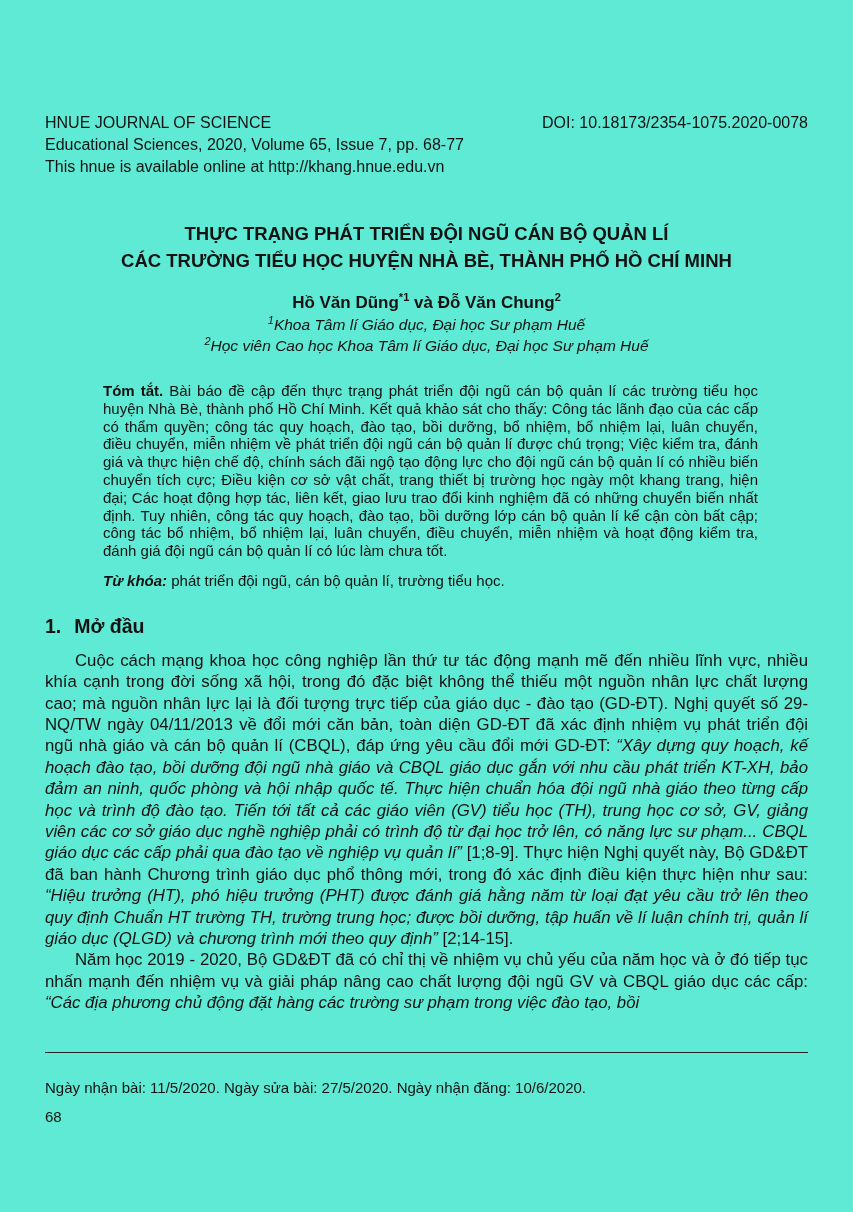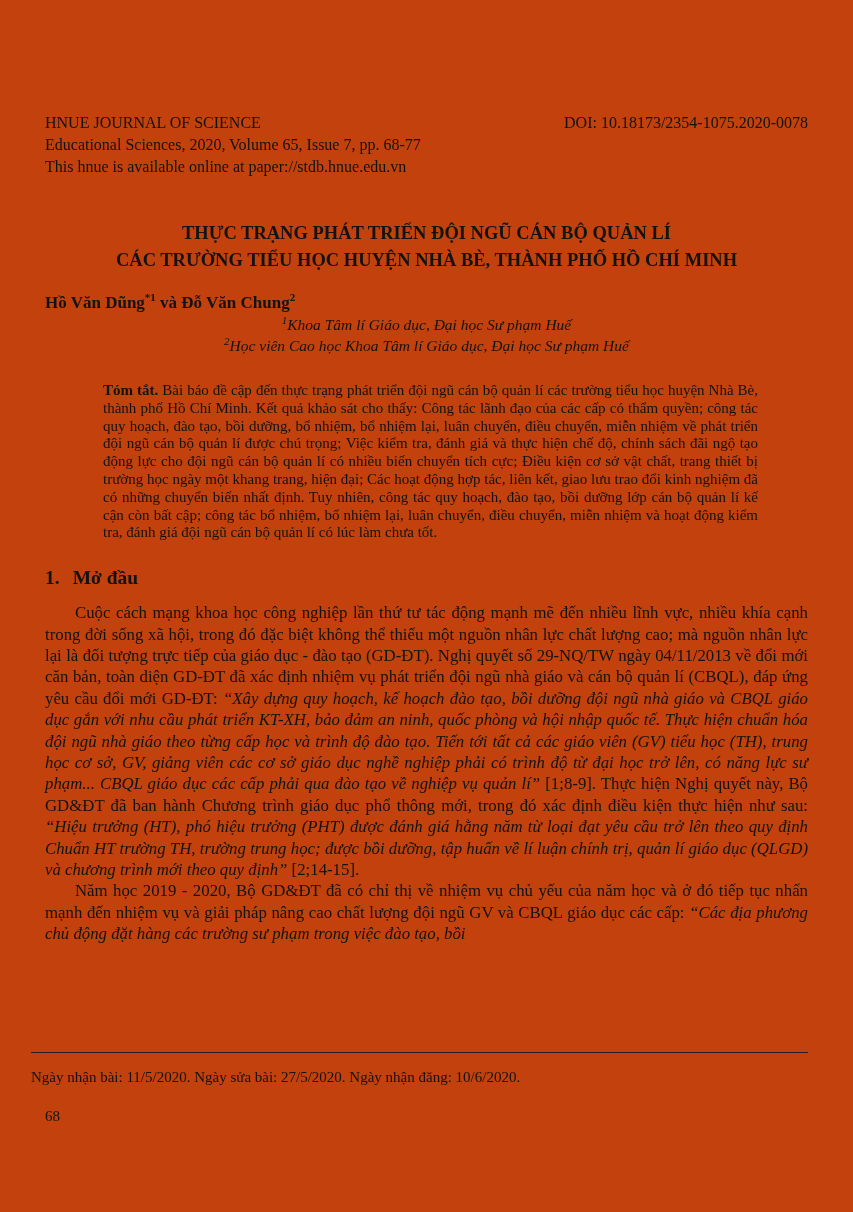--- a/index.html
+++ b/index.html
@@ -1,83 +1,84 @@
 <!DOCTYPE html>
 <html><head>
 <meta charset="utf-8">
 <style>
   html, body { margin: 0; padding: 0; background: #e8e8e8; }
   .page {
     position: relative;
     width: 853px;
     height: 1212px;
     margin: 0 auto;
-    background: #c2410c;
+    background: #5eead4;
     box-sizing: border-box;
     padding: 112px 45px 0 45px;
     overflow: hidden;
-    font-family: Liberation Serif, serif;
+    font-family: Liberation Sans, sans-serif;
     color: #131313;
   }
   
   .jheader { font-size: 16px; line-height: 22px; }
   .hrow { display: flex; justify-content: space-between; }
   .url { color: #131313; text-decoration: none; }
   
   .title { margin: 42px 0 0 0; text-align: center; font-weight: bold; font-size: 18.5px; line-height: 27px; }
   .tline { display: block; }
   
-  .authors { margin-top: 18px; text-align: left; font-weight: bold; font-size: 17px; line-height: 22px; }
+  .authors { margin-top: 18px; text-align: center; font-weight: bold; font-size: 17px; line-height: 22px; }
   sup { font-size: 11px; line-height: 0; }
   .affil { text-align: center; font-style: italic; font-size: 15.5px; line-height: 21px; }
   .affil-first { }
   
   .abstract { margin: 26px 38px 0 46px; font-size: 15px; line-height: 17.8px; text-align: justify; }
   .abs-p { margin: 12px; }
   .kw-label { font-style: italic; }
   
   .sec-head { margin: 24px 0 12px 0; font-size: 19.5px; line-height: 24px; font-weight: bold; }
   .sec-head .hsp { margin-left: 13px; }
   
   .body-p { margin: 0; font-size: 16.8px; line-height: 21.4px; text-align: justify; text-indent: 30px; }
   
   .footnote {
-    position: absolute; left: 31px; right: 45px; top: 1052px;
+    position: absolute; left: 45px; right: 45px; top: 1052px;
     border-top: 1.2px solid #222;
-    padding-top: 13px;
+    padding-top: 24px;
     font-size: 15px; line-height: 22px;
   }
   .pageno { position: absolute; left: 45px; top: 1108px; font-size: 15px; }
 </style>
 </head>
 <body>
 
 <div class="page">
 
   <header class="jheader">
     <div class="hrow">
       <span>HNUE JOURNAL OF SCIENCE</span>
       <span>DOI: 10.18173/2354-1075.2020-0078</span>
     </div>
     <div>Educational Sciences, 2020, Volume 65, Issue 7, pp. 68-77</div>
-    <div><span>This hnue is available online at </span><span class="url">paper://stdb.hnue.edu.vn</span></div>
+    <div><span>This hnue is available online at </span><span class="url">http://khang.hnue.edu.vn</span></div>
   </header>
 
   <h1 class="title">
     <span class="tline">THỰC TRẠNG PHÁT TRIỂN ĐỘI NGŨ CÁN BỘ QUẢN LÍ</span>
     <span class="tline">CÁC TRƯỜNG TIỂU HỌC HUYỆN NHÀ BÈ, THÀNH PHỐ HỒ CHÍ MINH</span>
   </h1>
 
   <div class="authors"><span>Hồ Văn Dũng</span><sup>*1</sup><span> và </span><span>Đỗ Văn Chung</span><sup>2</sup></div>
 
   <div class="affil affil-first"><sup>1</sup><span>Khoa Tâm lí Giáo dục, Đại học Sư phạm Huế</span></div>
   <div class="affil"><sup>2</sup><span>Học viên Cao học Khoa Tâm lí Giáo dục, Đại học Sư phạm Huế</span></div>
 
   <div class="abstract">
     <p class="abs-p"><b>Tóm tắt.</b><span> Bài báo đề cập đến thực trạng phát triển đội ngũ cán bộ quản lí các trường tiểu học huyện Nhà Bè, thành phố Hồ Chí Minh. Kết quả khảo sát cho thấy: Công tác lãnh đạo của các cấp có thẩm quyền; công tác quy hoạch, đào tạo, bồi dưỡng, bổ nhiệm, bổ nhiệm lại, luân chuyển, điều chuyển, miễn nhiệm về phát triển đội ngũ cán bộ quản lí được chú trọng; Việc kiểm tra, đánh giá và thực hiện chế độ, chính sách đãi ngộ tạo động lực cho đội ngũ cán bộ quản lí có nhiều biến chuyển tích cực; Điều kiện cơ sở vật chất, trang thiết bị trường học ngày một khang trang, hiện đại; Các hoạt động hợp tác, liên kết, giao lưu trao đổi kinh nghiệm đã có những chuyển biến nhất định. Tuy nhiên, công tác quy hoạch, đào tạo, bồi dưỡng lớp cán bộ quản lí kế cận còn bất cập; công tác bổ nhiệm, bổ nhiệm lại, luân chuyển, điều chuyển, miễn nhiệm và hoạt động kiểm tra, đánh giá đội ngũ cán bộ quản lí có lúc làm chưa tốt.</span></p>
+    <p class="abs-p"><b class="kw-label">Từ khóa:</b><span> phát triển đội ngũ, cán bộ quản lí, trường tiểu học.</span></p>
   </div>
 
   <h2 class="sec-head"><span>1.</span><span class="hsp">Mở đầu</span></h2>
 
   <p class="body-p"><span>Cuộc cách mạng khoa học công nghiệp lần thứ tư tác động mạnh mẽ đến nhiều lĩnh vực, nhiều khía cạnh trong đời sống xã hội, trong đó đặc biệt không thể thiếu một nguồn nhân lực chất lượng cao; mà nguồn nhân lực lại là đối tượng trực tiếp của giáo dục - đào tạo (GD-ĐT). Nghị quyết số 29-NQ/TW ngày 04/11/2013 về đổi mới căn bản, toàn diện GD-ĐT đã xác định nhiệm vụ phát triển đội ngũ nhà giáo và cán bộ quản lí (CBQL), đáp ứng yêu cầu đổi mới GD-ĐT: </span><i>“Xây dựng quy hoạch, kế hoạch đào tạo, bồi dưỡng đội ngũ nhà giáo và CBQL giáo dục gắn với nhu cầu phát triển KT-XH, bảo đảm an ninh, quốc phòng và hội nhập quốc tế. Thực hiện chuẩn hóa đội ngũ nhà giáo theo từng cấp học và trình độ đào tạo. Tiến tới tất cả các giáo viên (GV) tiểu học (TH), trung học cơ sở, GV, giảng viên các cơ sở giáo dục nghề nghiệp phải có trình độ từ đại học trở lên, có năng lực sư phạm... CBQL giáo dục các cấp phải qua đào tạo về nghiệp vụ quản lí”</i><span> [1;8-9]. Thực hiện Nghị quyết này, Bộ GD&amp;ĐT đã ban hành Chương trình giáo dục phổ thông mới, trong đó xác định điều kiện thực hiện như sau: </span><i>“Hiệu trưởng (HT), phó hiệu trưởng (PHT) được đánh giá hằng năm từ loại đạt yêu cầu trở lên theo quy định Chuẩn HT trường TH, trường trung học; được bồi dưỡng, tập huấn về lí luận chính trị, quản lí giáo dục (QLGD) và chương trình mới theo quy định”</i><span> [2;14-15].</span></p>
 
   <p class="body-p"><span>Năm học 2019 - 2020, Bộ GD&amp;ĐT đã có chỉ thị về nhiệm vụ chủ yếu của năm học và ở đó tiếp tục nhấn mạnh đến nhiệm vụ và giải pháp nâng cao chất lượng đội ngũ GV và CBQL giáo dục các cấp: </span><i>“Các địa phương chủ động đặt hàng các trường sư phạm trong việc đào tạo, bồi</i></p>
 
   <div class="footnote">
     <div>Ngày nhận bài: 11/5/2020. Ngày sửa bài: 27/5/2020. Ngày nhận đăng: 10/6/2020.</div>

